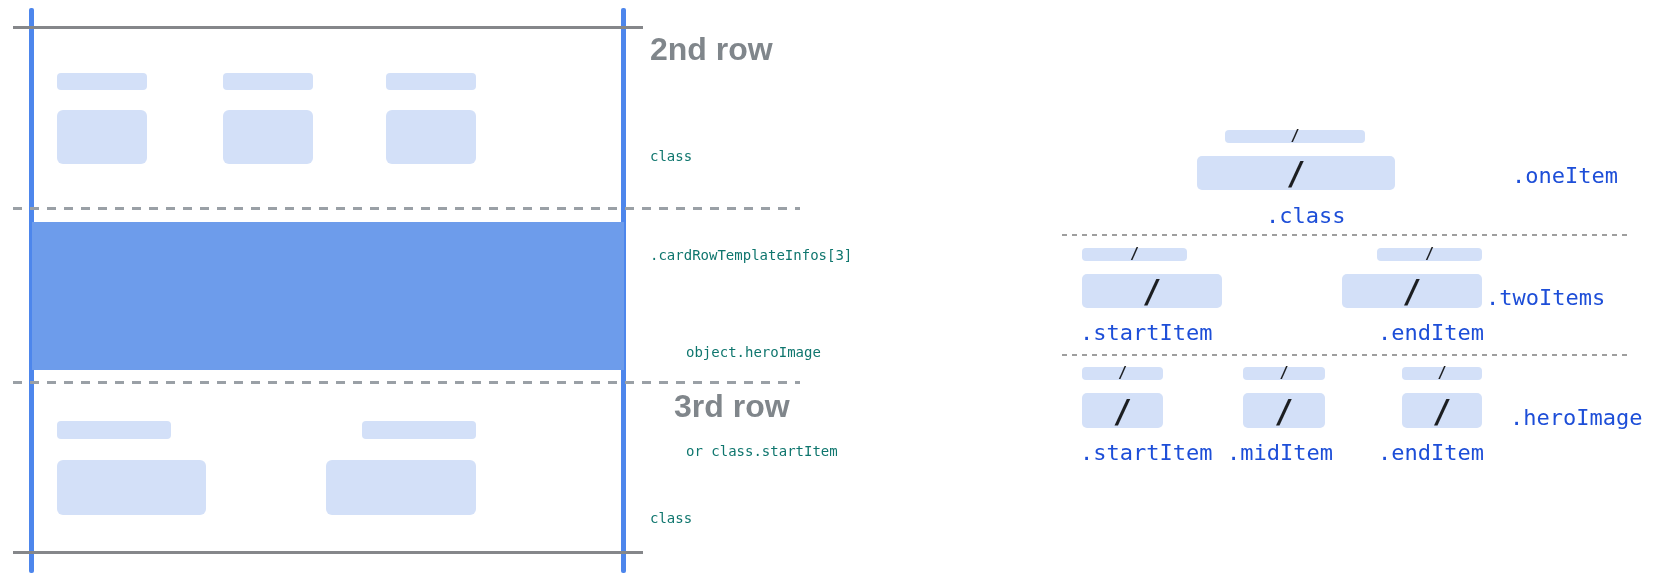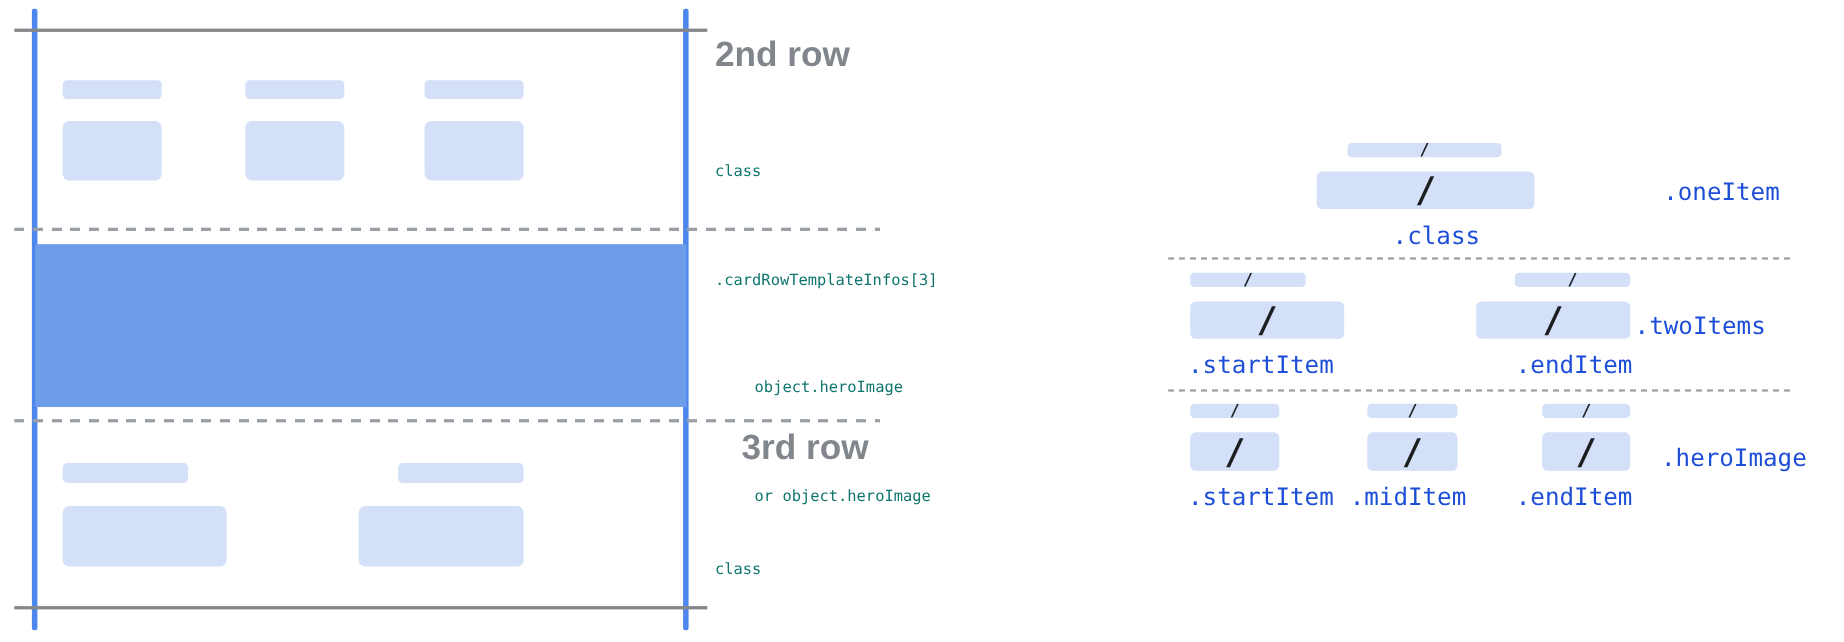--- a/index.html
+++ b/index.html
@@ -79,21 +79,21 @@
   <div class="pl-block" style="left:326px;top:460px;width:150px;height:55px;"></div>
 
   <div class="heading" style="left:650px;top:33px;">2nd row</div>
   <div class="code" style="left:650px;top:74px;">
     <div>class</div>
     <div>.cardRowTemplateInfos[3]</div>
   </div>
 
   <div class="code" style="left:686px;top:270px;">
     <div>object.heroImage</div>
-    <div>or object.heroImage</div>
+    <div>or class.startItem</div>
   </div>
 
   <div class="heading" style="left:674px;top:390px;text-align:right;">3rd row</div>
   <div class="code" style="left:650px;top:436px;">
     <div>class</div>
     
     
     
   </div>
 

